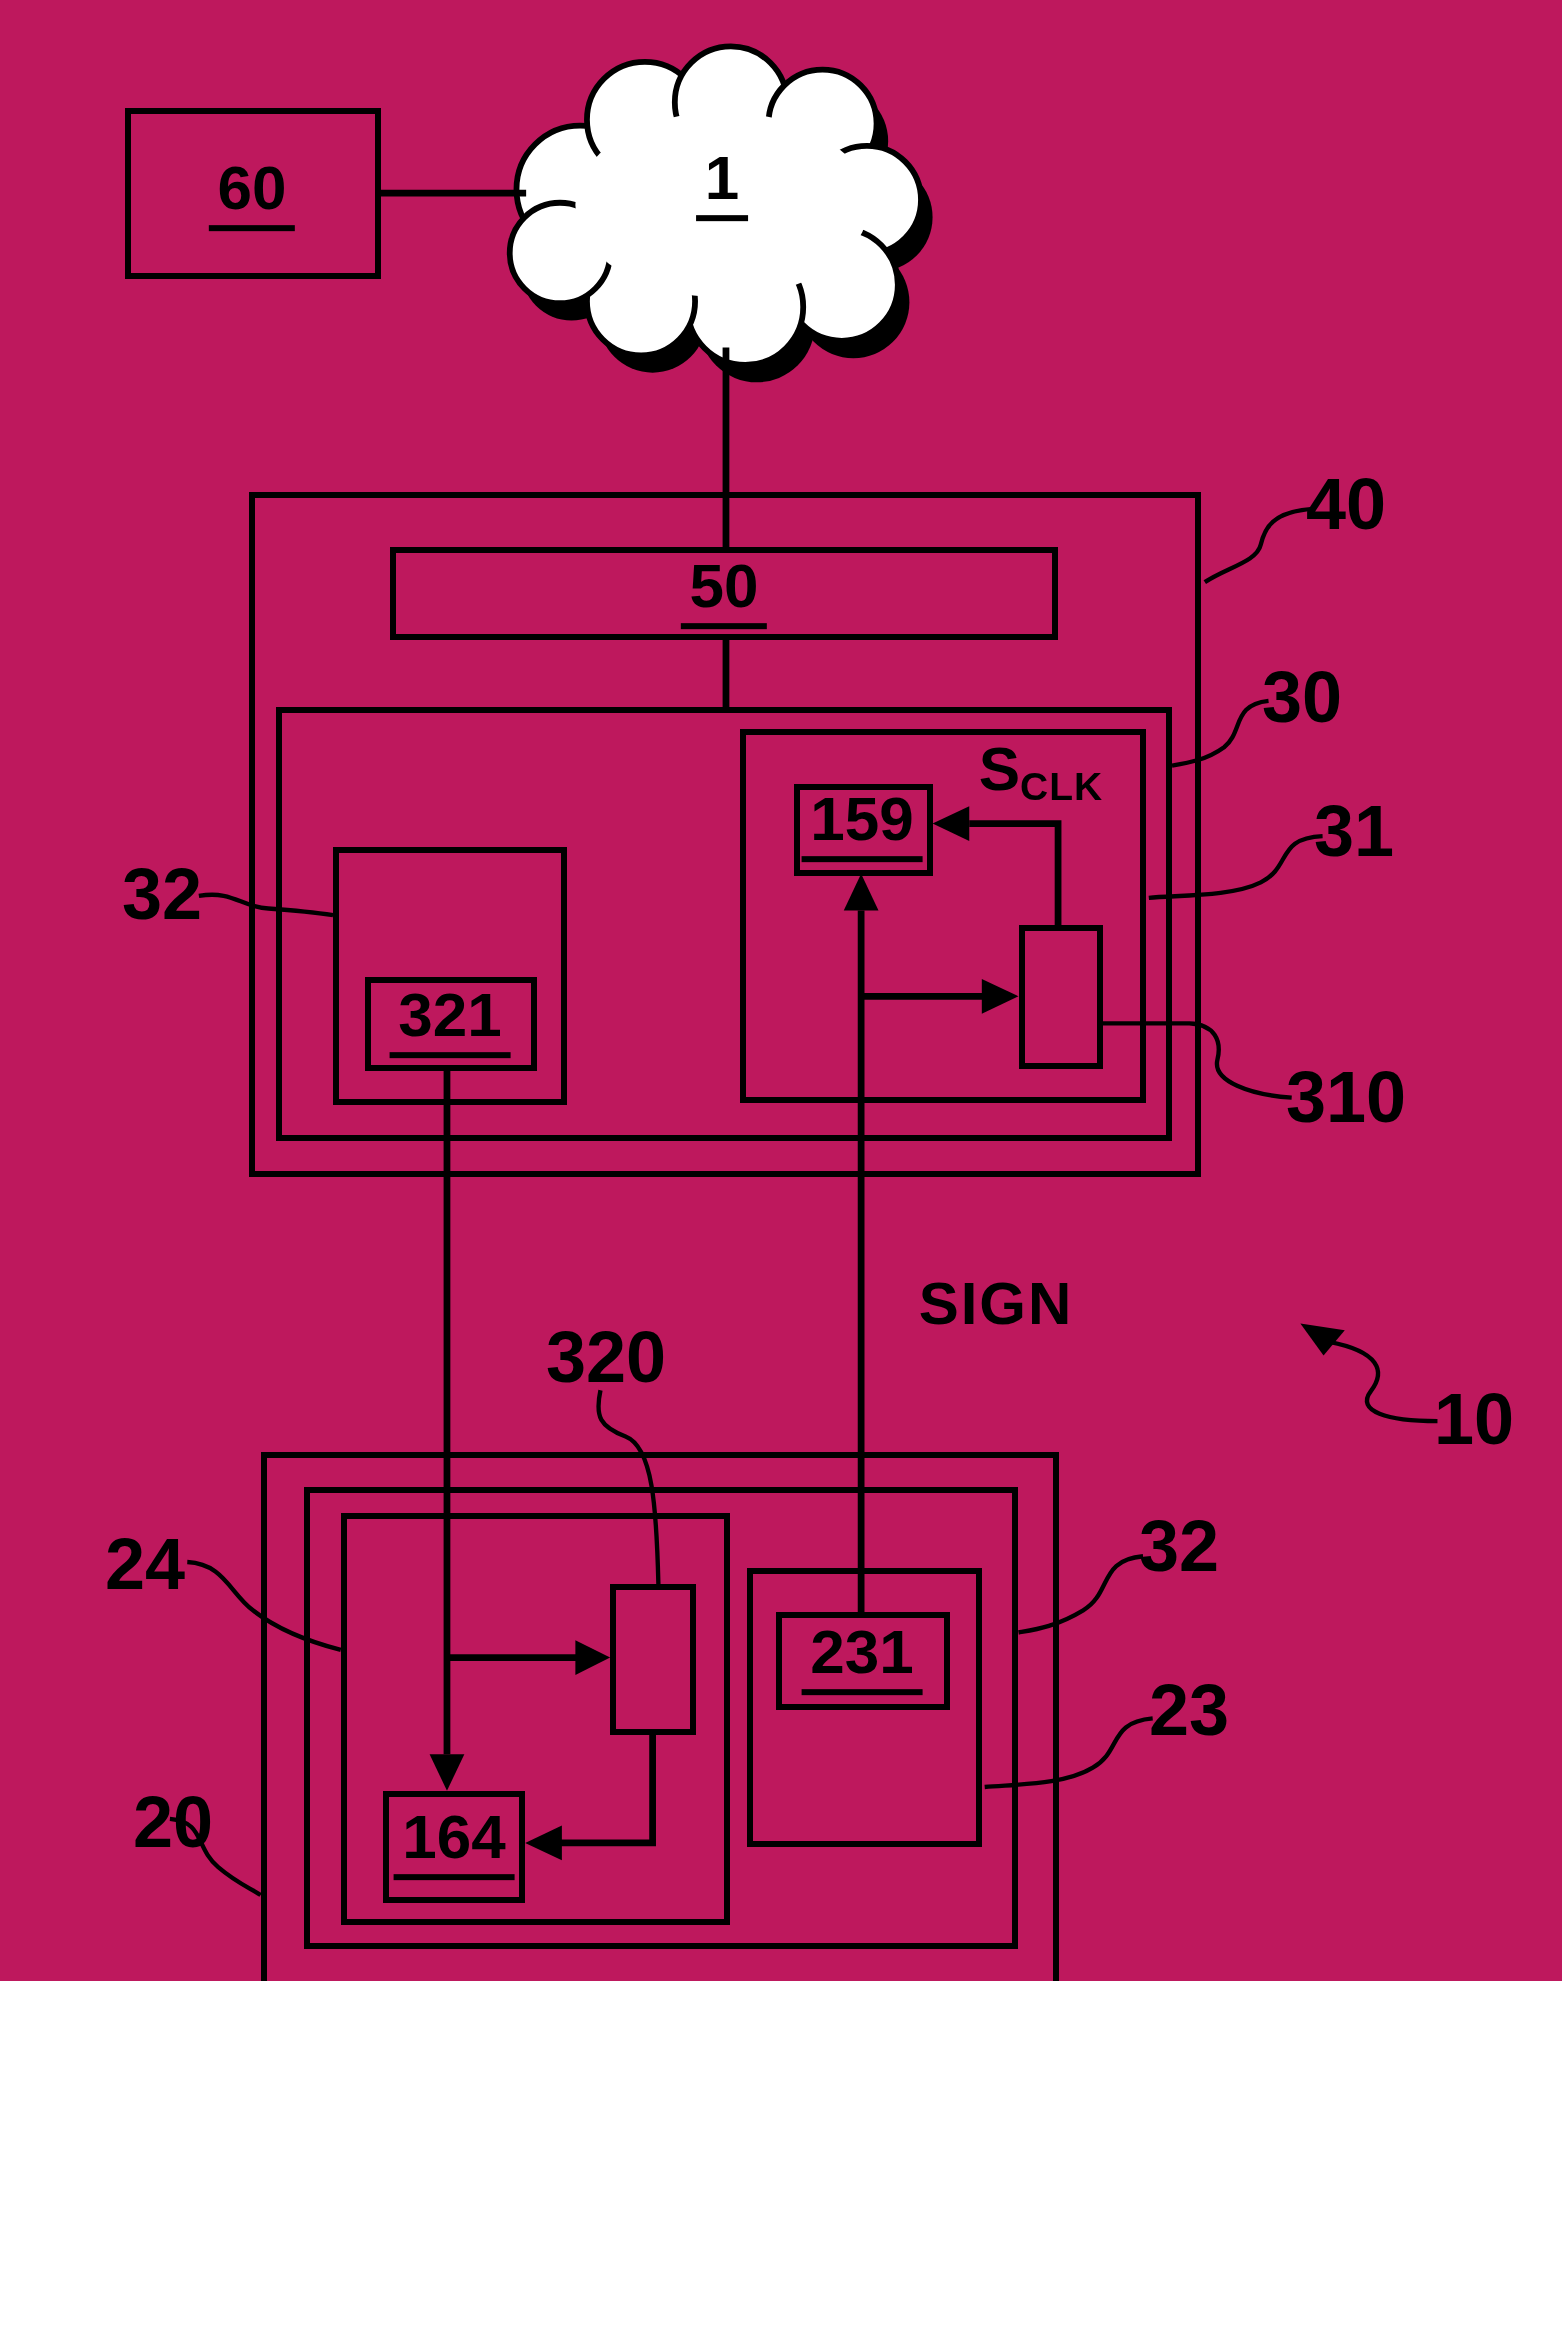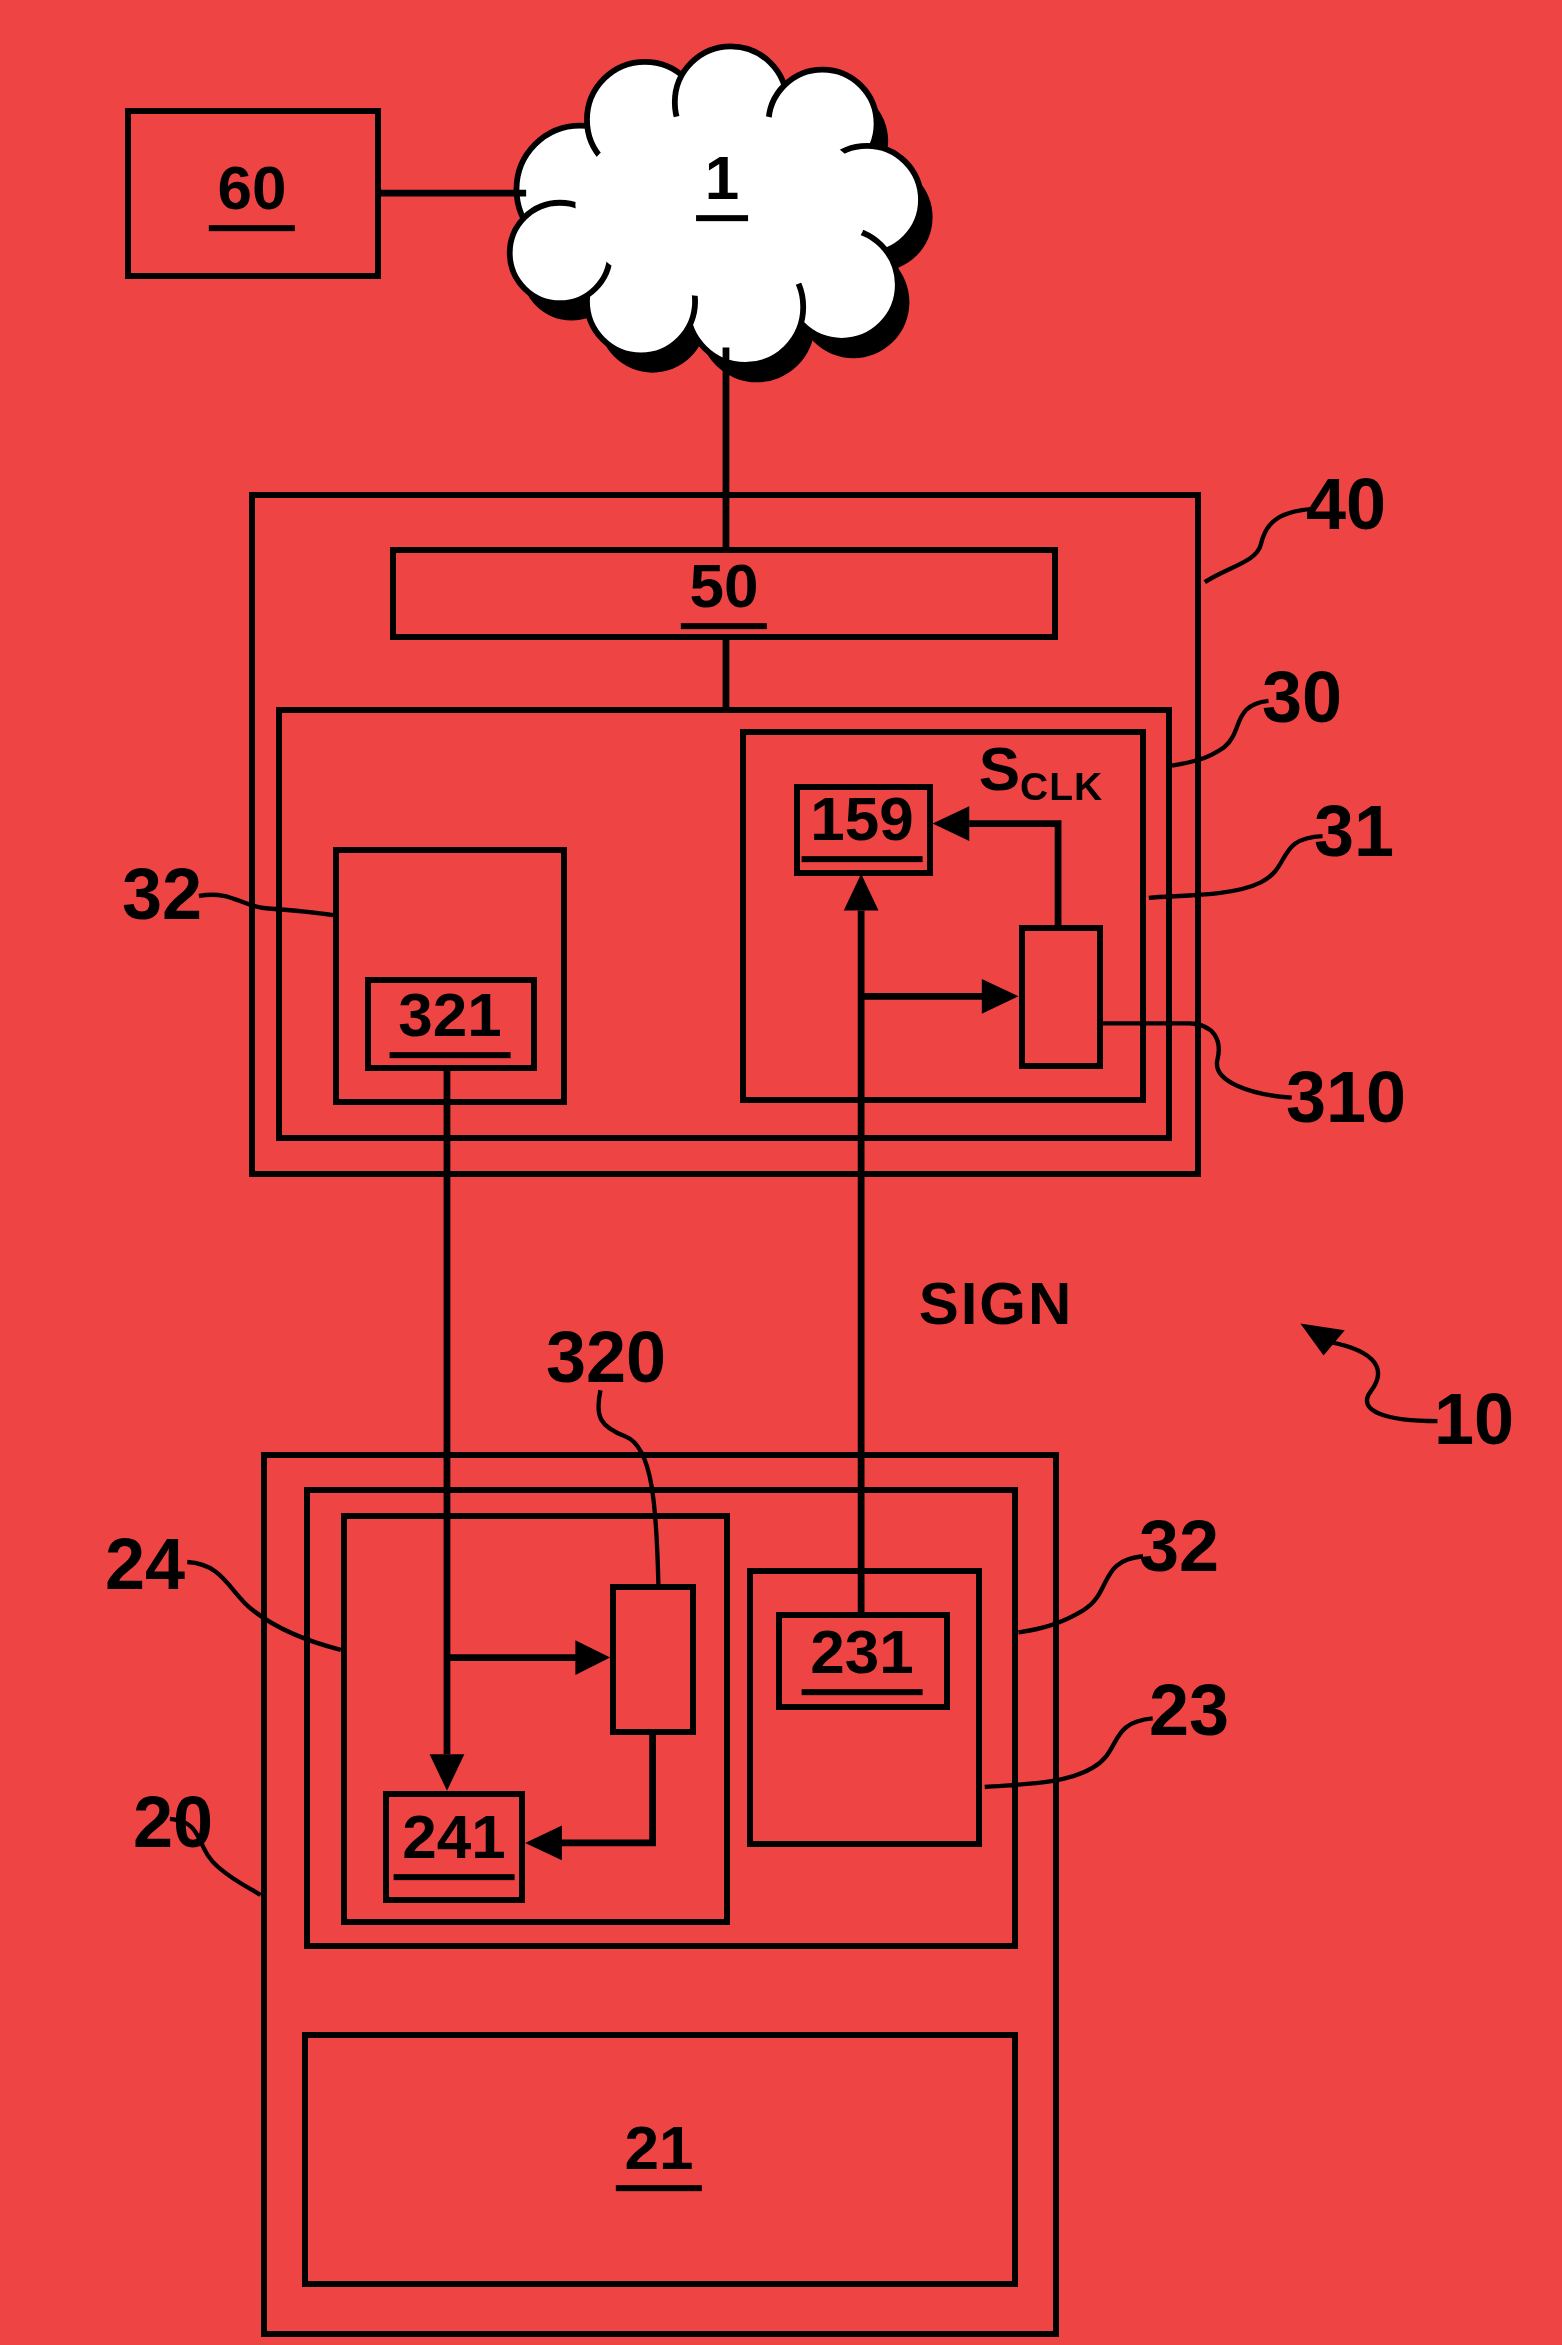--- a/index.html
+++ b/index.html
@@ -1,16 +1,16 @@
 <!DOCTYPE html>
 <html><head>
 <meta charset="utf-8">
 <style>
   html,body{margin:0;padding:0;background:#ffffff;}
-  #fig{position:relative;width:1562px;height:2345px;background:#ef4444;
+  #fig{position:relative;width:1562px;height:1981px;background:#be185d;
        font-family:"Liberation Sans", sans-serif;color:#000;overflow:hidden;}
   #wires{position:absolute;left:0;top:0;z-index:1;}
   .box{position:absolute;border:6.8px solid #000;background:transparent;z-index:2;box-sizing:border-box;}
   .lbl{position:absolute;z-index:3;font-weight:700;white-space:nowrap;
        transform:translate(-50%,-50%);line-height:1;}
   .big{font-size:62px;}
   .ref{font-size:72px;}
   .u{display:inline-block;border-bottom:6.8px solid #000;padding:1.9px 8.7px 5.8px 8.7px;}
   .sclk{font-size:62px;}
   .sclk sub{font-size:39px;vertical-align:-9.7px;letter-spacing:1px;}
@@ -110,21 +110,21 @@
   <div class="box" style="left:747px;top:1568px;width:235px;height:279px;"></div>
   <div class="box" style="left:776px;top:1612px;width:174px;height:98px;"></div>
   <div class="box" style="left:302px;top:2032px;width:716px;height:255px;"></div>
 
   <div class="lbl big" style="left:252px;top:193px;"><span class="u">60</span></div>
   <div class="lbl big" style="left:722px;top:183px;"><span class="u">1</span></div>
   <div class="lbl big" style="left:724px;top:591px;"><span class="u">50</span></div>
   <div class="lbl big" style="left:862px;top:824px;"><span class="u">159</span></div>
   <div class="lbl sclk" style="left:1041px;top:772px;"><span>S</span><sub>CLK</sub></div>
   <div class="lbl big" style="left:450px;top:1020px;"><span class="u">321</span></div>
-  <div class="lbl big" style="left:454px;top:1842px;"><span class="u">241</span></div>
+  <div class="lbl big" style="left:454px;top:1842px;"><span class="u">164</span></div>
   <div class="lbl big" style="left:862px;top:1657px;"><span class="u">231</span></div>
   <div class="lbl big" style="left:659px;top:2153px;"><span class="u">21</span></div>
 
   <div class="lbl ref" style="left:1346px;top:504px;">40</div>
   <div class="lbl ref" style="left:1302px;top:697px;">30</div>
   <div class="lbl ref" style="left:1354px;top:831px;">31</div>
   <div class="lbl ref" style="left:1346px;top:1097px;">310</div>
   <div class="lbl ref" style="left:162px;top:894px;">32</div>
   <div class="lbl sign" style="left:958px;top:1304px;">SIGN</div>
   <div class="lbl ref" style="left:606px;top:1357px;">320</div>

